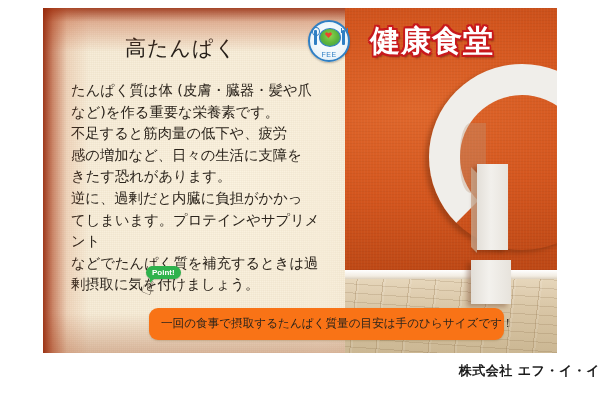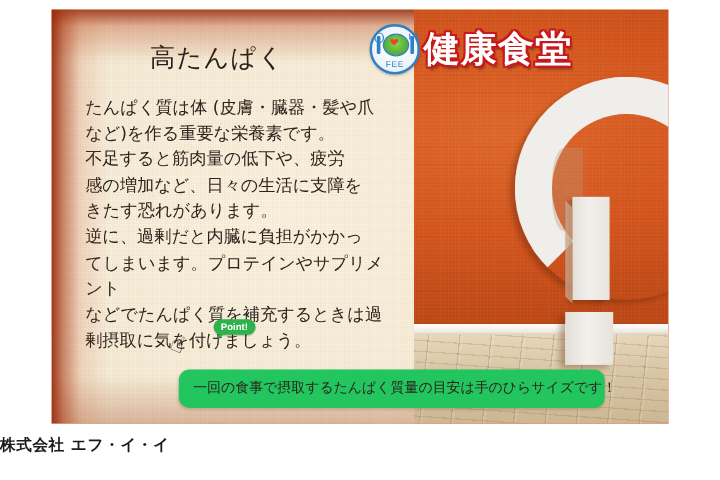--- a/index.html
+++ b/index.html
@@ -127,21 +127,21 @@
   .body-text{
     position:absolute; left:28px; top:72px; width:258px;
     font-size:14.3px; line-height:21.6px; color:#2b241c;
     font-family:"DejaVu Sans","Liberation Sans",sans-serif;
     white-space:pre-wrap;
   }
 
   
   .brand{
     position:absolute; left:265px; top:12px;
-    display:flex; align-items:center; gap:3px;
+    display:flex; align-items:center; gap:20px;
   }
   .brand-logo{
     width:38px;height:38px;border-radius:50%;
     background:radial-gradient(circle at 50% 45%, #ffffff 0%, #eef6fb 60%, #dbe9f2 100%);
     border:2px solid #2f7fc4;
     position:relative;flex:none;
     box-shadow:0 1px 2px rgba(0,0,0,.25);
   }
   .brand-logo .plate{
     position:absolute;left:9px;top:6px;width:20px;height:17px;border-radius:50%;
@@ -188,54 +188,53 @@
 
   
   .point-bubble{
     position:absolute; left:103px; top:258px;
     background:#2fb24c;
     color:#ffffff;
     font-size:8px; font-weight:bold;
     padding:2px 6px; border-radius:9px;
     font-family:"Liberation Sans",sans-serif;
     box-shadow:0 1px 1px rgba(0,0,0,.2);
-    margin-left:32px;
   }
   .point-bubble:after{
     content:"";position:absolute;left:4px;bottom:-4px;
     border-width:5px 5px 0 0;border-style:solid;
     border-color:#2fb24c transparent transparent transparent;
   }
   .point-hand{
     position:absolute;left:99px;top:270px;
     font-size:19px;color:#3a3026;
     transform:rotate(18deg);
     line-height:1;
   }
 
   
   .caption{
     position:absolute; left:106px; top:300px;
     width:355px;
-    background:#22c55e;
+    background:#f97316;
     border-radius:9px;
     padding:7px 10px 8px 12px;
     box-sizing:border-box;
     box-shadow:0 1px 2px rgba(120,90,40,.25);
   }
   .caption-line{
     font-size:11.6px; line-height:17px; color:#2b241c;
     font-family:"DejaVu Sans","Liberation Sans",sans-serif;
     white-space:nowrap;
   }
 
   
   .footer{
     position:absolute; left:0; top:362px; width:600px;
-    text-align:left;
+    text-align:right;
     font-size:13px; font-weight:bold; color:#1b1b1b;
     font-family:"DejaVu Sans","Liberation Sans",sans-serif;
     letter-spacing:.5px;
   }
 </style>
 </head>
 <body>
 
 <div id="poster">
 

